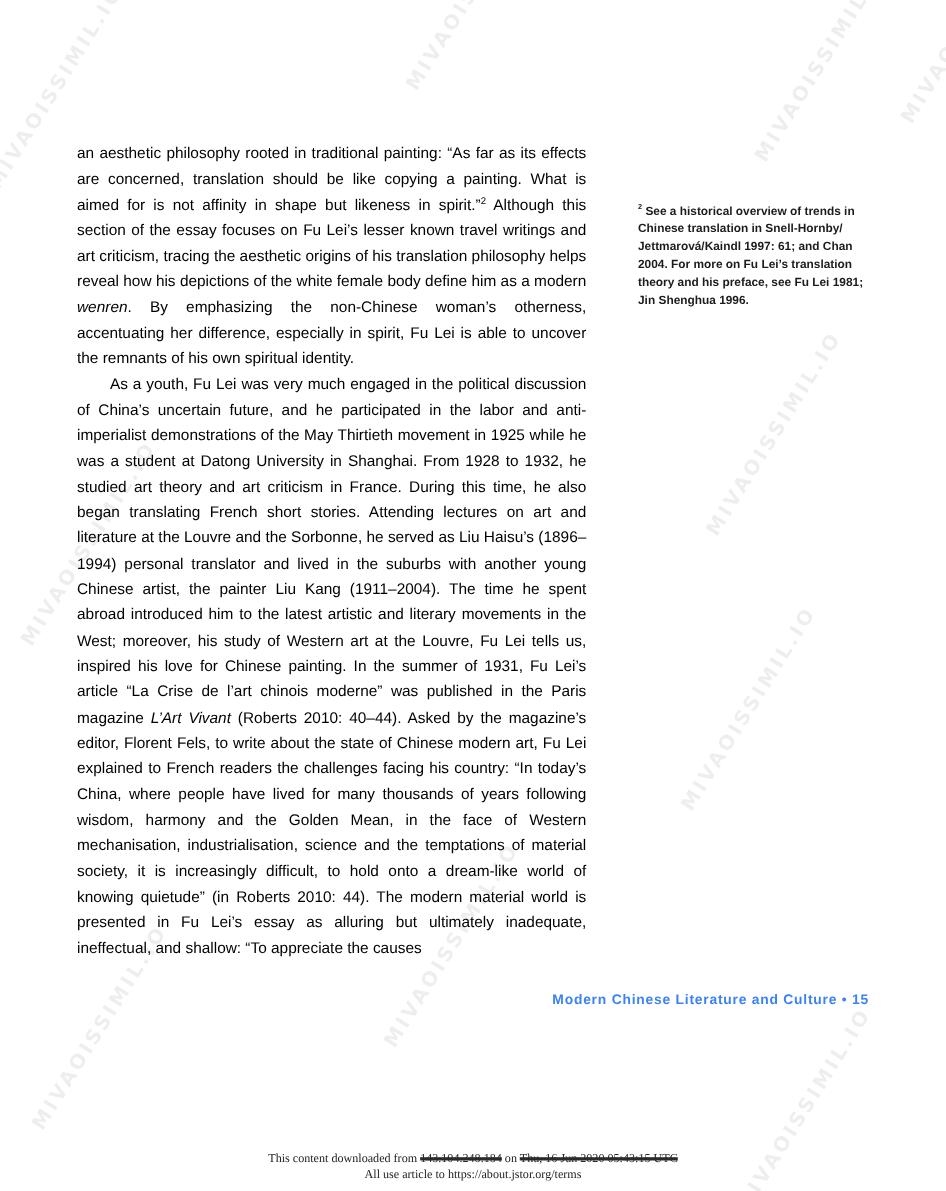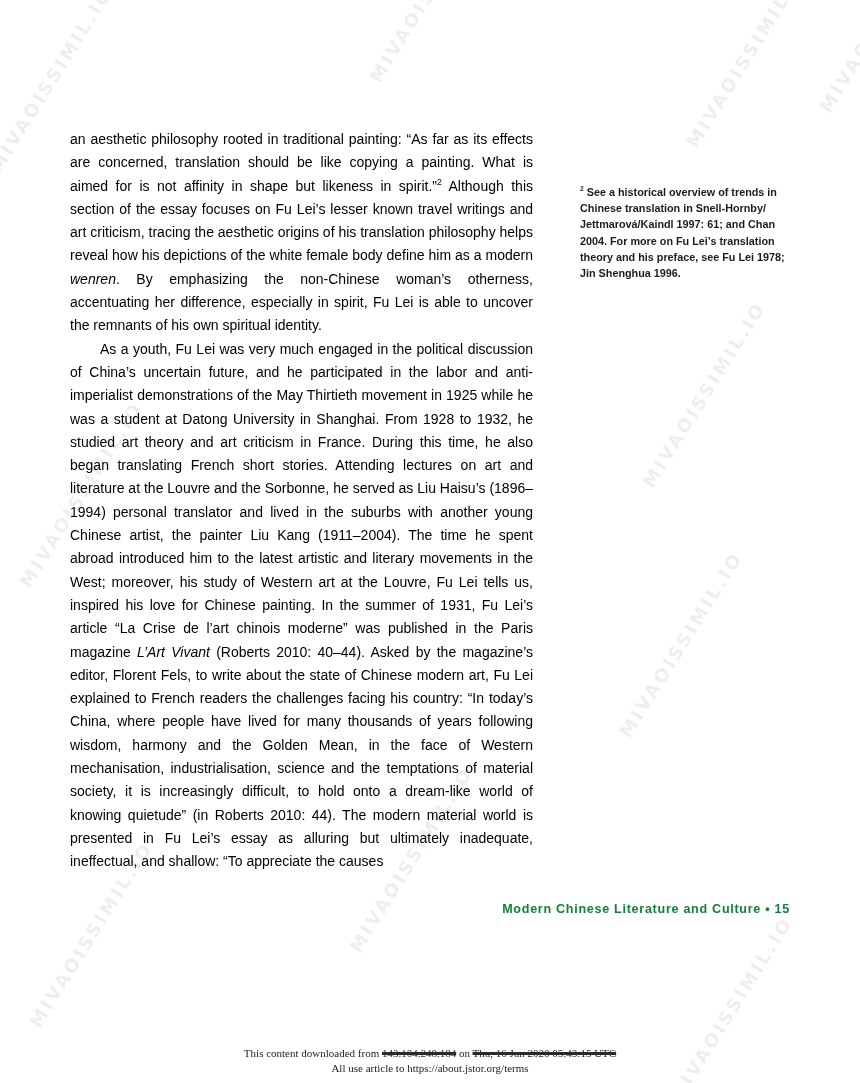--- a/index.html
+++ b/index.html
@@ -67,21 +67,21 @@
 
   .footer-line {
     position: absolute;
     left: 70px;
     top: 902px;
     width: 720px;
     text-align: right;
     font-size: 12.6px;
     font-weight: bold;
     letter-spacing: 0.7px;
-    color: #15803d;
+    color: #3b82f6;
   }
 
   .bottom-notice {
     position: absolute;
     left: 0;
     top: 1046px;
     width: 860px;
     text-align: center;
     font-family: "Liberation Serif", serif;
     font-size: 11px;
@@ -112,21 +112,21 @@
     <span class="watermark wm10">MIVAOISSIMIL.IO</span>
   </div>
 
   <div class="content">
 
     <div class="main-text">
       <p><span>an aesthetic philosophy rooted in traditional painting: “As far as its effects are concerned, translation should be like copying a painting. What is aimed for is not affinity in shape but likeness in spirit.”</span><sup>2</sup><span> Although this section of the essay focuses on Fu Lei’s lesser known travel writings and art criticism, tracing the aesthetic origins of his translation philosophy helps reveal how his depictions of the white female body define him as a modern </span><span class="it">wenren</span><span>. By emphasizing the non-Chinese woman’s otherness, accentuating her difference, especially in spirit, Fu Lei is able to uncover the remnants of his own spiritual identity.</span></p>
       <p class="indent"><span>As a youth, Fu Lei was very much engaged in the political discussion of China’s uncertain future, and he participated in the labor and anti-imperialist demonstrations of the May Thirtieth movement in 1925 while he was a student at Datong University in Shanghai. From 1928 to 1932, he studied art theory and art criticism in France. During this time, he also began translating French short stories. Attending lectures on art and literature at the Louvre and the Sorbonne, he served as Liu Haisu’s (1896–1994) personal translator and lived in the suburbs with another young Chinese artist, the painter Liu Kang (1911–2004). The time he spent abroad introduced him to the latest artistic and literary movements in the West; moreover, his study of Western art at the Louvre, Fu Lei tells us, inspired his love for Chinese painting. In the summer of 1931, Fu Lei’s article “La Crise de l’art chinois moderne” was published in the Paris magazine </span><span class="it">L’Art Vivant</span><span> (Roberts 2010: 40–44). Asked by the magazine’s editor, Florent Fels, to write about the state of Chinese modern art, Fu Lei explained to French readers the challenges facing his country: “In today’s China, where people have lived for many thousands of years following wisdom, harmony and the Golden Mean, in the face of Western mechanisation, industrialisation, science and the temptations of material society, it is increasingly difficult, to hold onto a dream-like world of knowing quietude” (in Roberts 2010: 44). The modern material world is presented in Fu Lei’s essay as alluring but ultimately inadequate, ineffectual, and shallow: “To appreciate the causes</span></p>
     </div>
 
-    <aside class="footnote"><sup>2</sup><span> See a historical overview of trends in Chinese translation in Snell-Hornby/ Jettmarová/Kaindl 1997: 61; and Chan 2004. For more on Fu Lei’s translation theory and his preface, see Fu Lei 1978; Jin Shenghua 1996.</span></aside>
+    <aside class="footnote"><sup>2</sup><span> See a historical overview of trends in Chinese translation in Snell-Hornby/ Jettmarová/Kaindl 1997: 61; and Chan 2004. For more on Fu Lei’s translation theory and his preface, see Fu Lei 1981; Jin Shenghua 1996.</span></aside>
 
     <div class="footer-line">Modern Chinese Literature and Culture • 15</div>
 
     <div class="bottom-notice">
       <div><span>This content downloaded from </span><span class="scrub">143.104.248.184</span><span> on </span><span class="scrub">Thu, 16 Jun 2020 05:43:15 UTC</span></div>
       <div>All use article to https://about.jstor.org/terms</div>
     </div>
 
   </div>
 </div>

